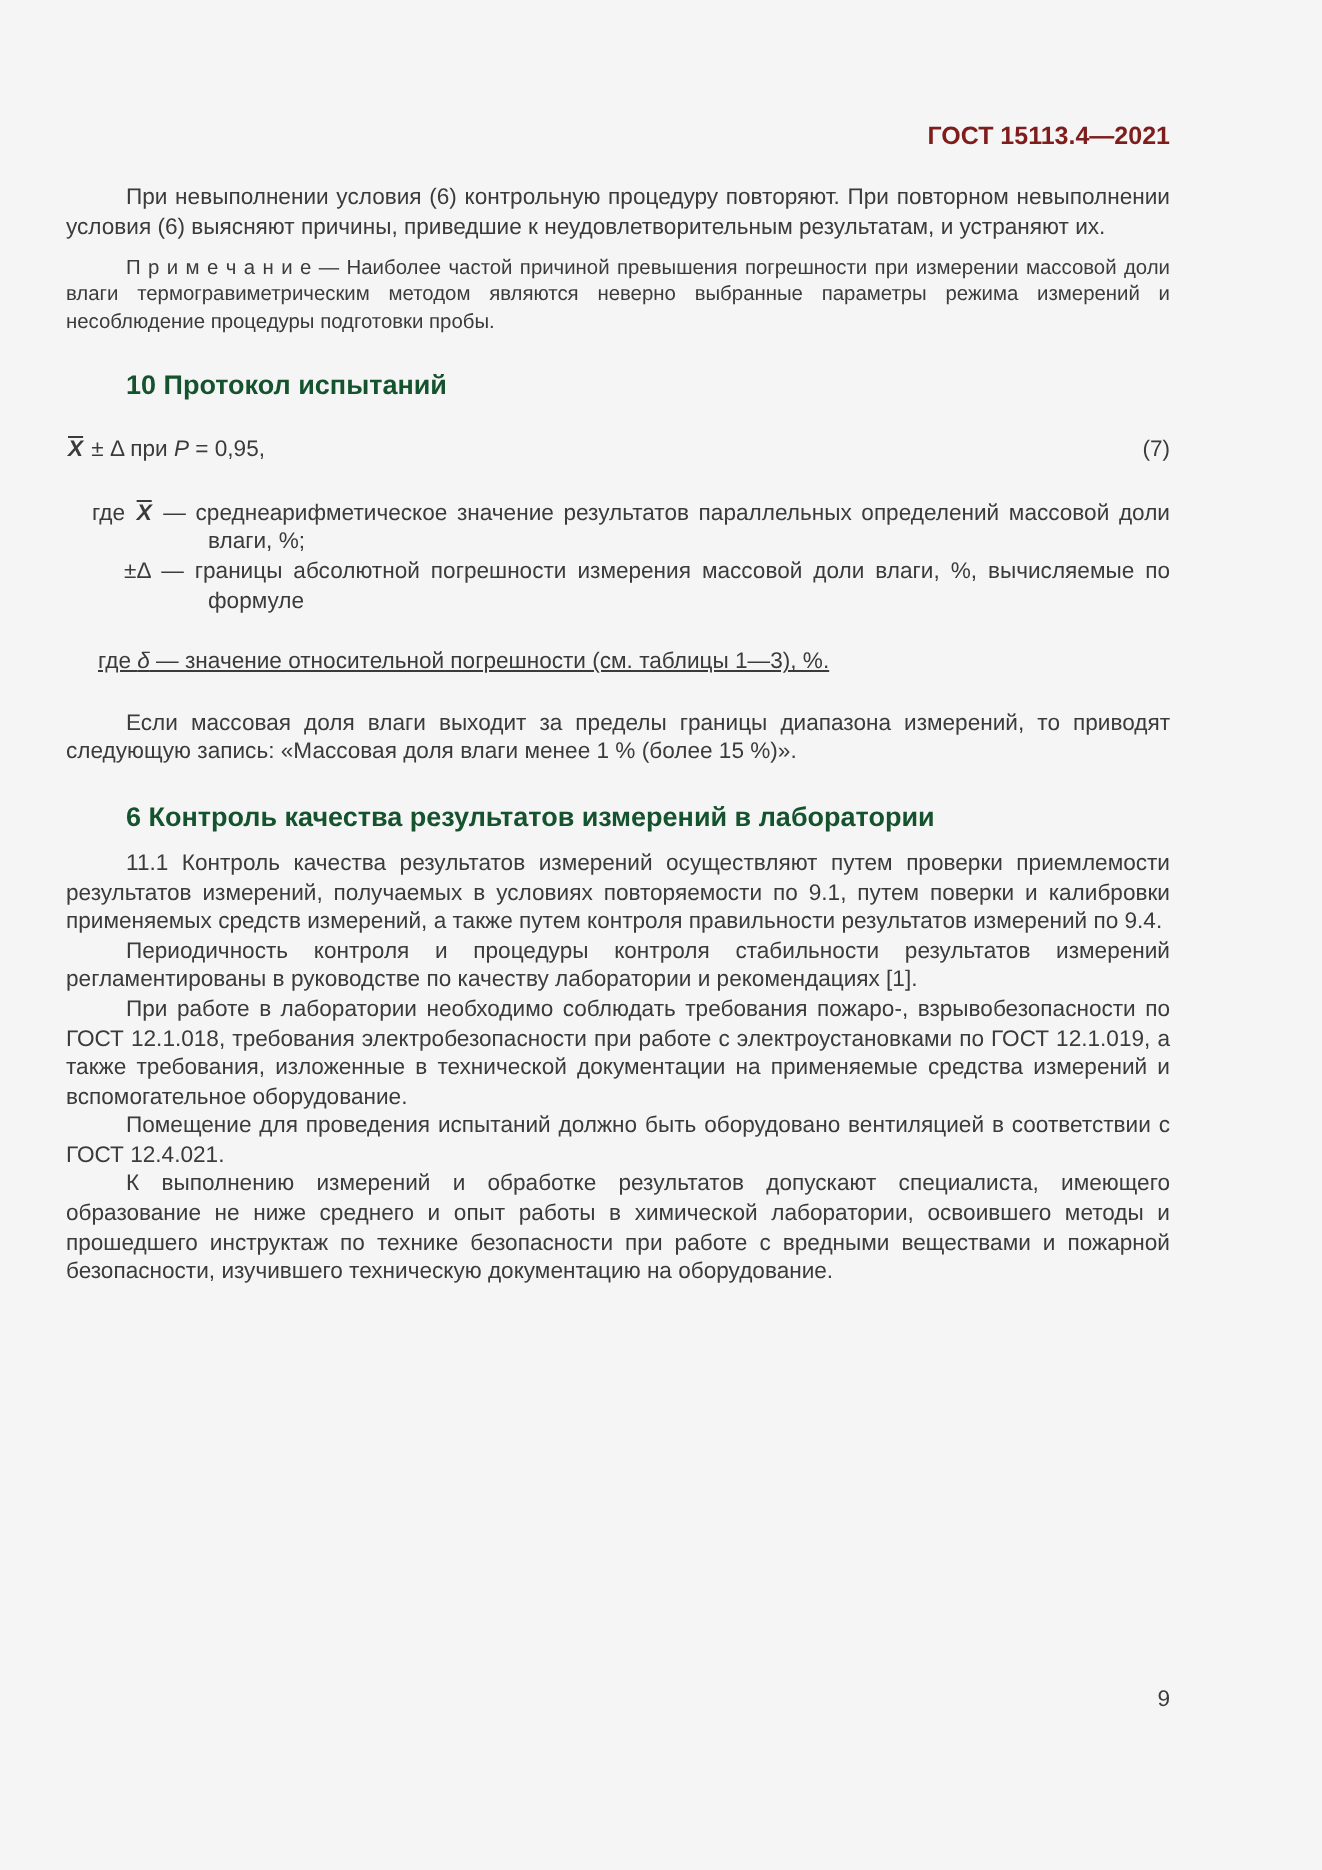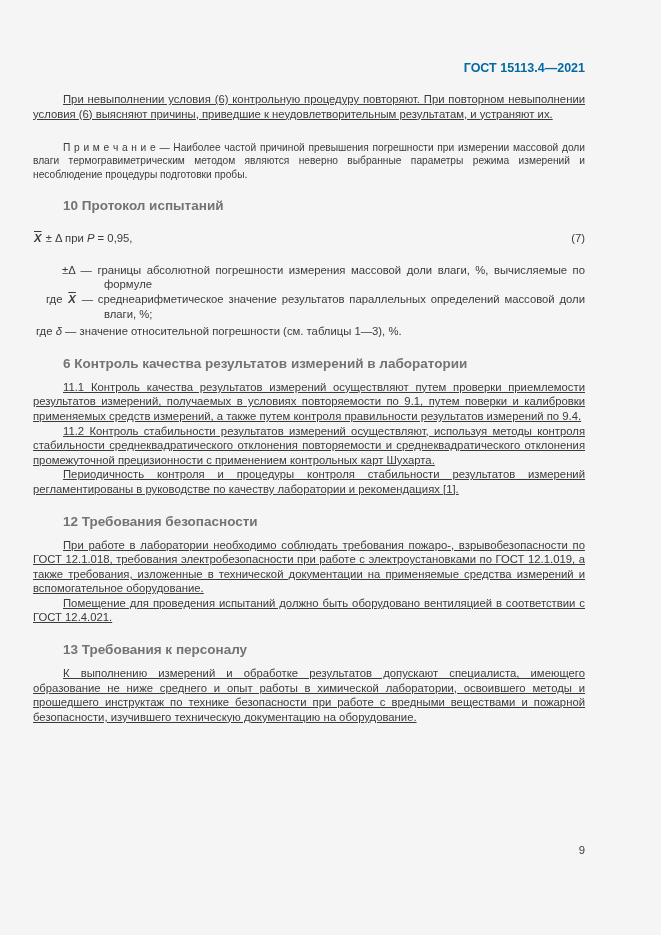--- a/index.html
+++ b/index.html
@@ -20,40 +20,39 @@
     line-height: 14.6px;
     color: #3b3b3b;
     -webkit-font-smoothing: antialiased;
   }
   .doc-header {
     text-align: right;
     font-weight: 700;
     font-size: 12.5px;
     line-height: 15px;
     margin-bottom: 16px;
-    color: #0369a1;
+    color: #7f1d1d;
   }
   p.body-para {
     margin: 0;
     text-indent: 30px;
     text-align: justify;
-    text-decoration: underline;
   }
   p.note {
-    margin: 20px 0 0 0;
+    margin: 7px 0 0 0;
     font-size: 10.2px;
     line-height: 13.2px;
     text-indent: 30px;
     text-align: justify;
   }
   h2.section-title {
     font-size: 13.5px;
     line-height: 17px;
     font-weight: 700;
-    color: #737373;
+    color: #14532d;
     margin: 16px 0 8px 0;
     text-indent: 30px;
   }
   .formula {
     position: relative;
     text-align: left;
     margin: 16px 0;
     line-height: 17px;
   }
   .formula-number {
@@ -76,22 +75,23 @@
   }
   p.where-xbar {
     padding-left: 71px;
     text-indent: -58px;
   }
   p.where-delta {
     padding-left: 71px;
     text-indent: -42px;
   }
   p.where-plain {
-    margin: 3px;
+    margin: 16px;
     text-align: justify;
+    text-decoration: underline;
   }
   .page-number {
     position: absolute;
     top: 843px;
     right: 76px;
     font-size: 11.3px;
     color: #3b3b3b;
   }
 </style>
 </head>
@@ -106,38 +106,36 @@
   <p class="note">П р и м е ч а н и е  —  Наиболее частой причиной превышения погрешности при измерении массовой доли влаги термогравиметрическим методом являются неверно выбранные параметры режима измерений и несоблюдение процедуры подготовки пробы.</p>
 
   <h2 class="section-title">10 Протокол испытаний</h2>
 
 
   <div class="formula">
     <span><span class="xbar">X</span><span> ± Δ при </span><span class="it">P</span><span> = 0,95,</span></span>
     <span class="formula-number">(7)</span>
   </div>
 
+  <p class="where-item where-xbar"><span>где </span><span class="xbar">X</span><span> — среднеарифметическое значение результатов параллельных определений массовой доли влаги, %;</span></p>
+
   <p class="where-item where-delta"><span>±Δ</span><span> — границы абсолютной погрешности измерения массовой доли влаги, %, вычисляемые по формуле</span></p>
-
-  <p class="where-item where-xbar"><span>где </span><span class="xbar">X</span><span> — среднеарифметическое значение результатов параллельных определений массовой доли влаги, %;</span></p>
 
 
   <p class="where-plain"><span>где  </span><span class="it">δ</span><span> — значение относительной погрешности (см. таблицы 1—3), %.</span></p>
 
+  <p class="body-para">Если массовая доля влаги выходит за пределы границы диапазона измерений, то приводят следующую запись: «Массовая доля влаги менее 1 % (более 15 %)».</p>
 
   <h2 class="section-title">6 Контроль качества результатов измерений в лаборатории</h2>
 
   <p class="body-para">11.1 Контроль качества результатов измерений осуществляют путем проверки приемлемости результатов измерений, получаемых в условиях повторяемости по 9.1, путем поверки и калибровки применяемых средств измерений, а также путем контроля правильности результатов измерений по 9.4.</p>
-  <p class="body-para">11.2 Контроль стабильности результатов измерений осуществляют, используя методы контроля стабильности среднеквадратического отклонения повторяемости и среднеквадратического отклонения промежуточной прецизионности с применением контрольных карт Шухарта.</p>
   <p class="body-para">Периодичность контроля и процедуры контроля стабильности результатов измерений регламентированы в руководстве по качеству лаборатории и рекомендациях [1].</p>
 
-  <h2 class="section-title">12 Требования безопасности</h2>
 
   <p class="body-para">При работе в лаборатории необходимо соблюдать требования пожаро-, взрывобезопасности по ГОСТ 12.1.018, требования электробезопасности при работе с электроустановками по ГОСТ 12.1.019, а также требования, изложенные в технической документации на применяемые средства измерений и вспомогательное оборудование.</p>
   <p class="body-para">Помещение для проведения испытаний должно быть оборудовано вентиляцией в соответствии с ГОСТ 12.4.021.</p>
 
-  <h2 class="section-title">13 Требования к персоналу</h2>
 
   <p class="body-para">К выполнению измерений и обработке результатов допускают специалиста, имеющего образование не ниже среднего и опыт работы в химической лаборатории, освоившего методы и прошедшего инструктаж по технике безопасности при работе с вредными веществами и пожарной безопасности, изучившего техническую документацию на оборудование.</p>
 
   <div class="page-number">9</div>
 
 </div>
 
 </body></html>

